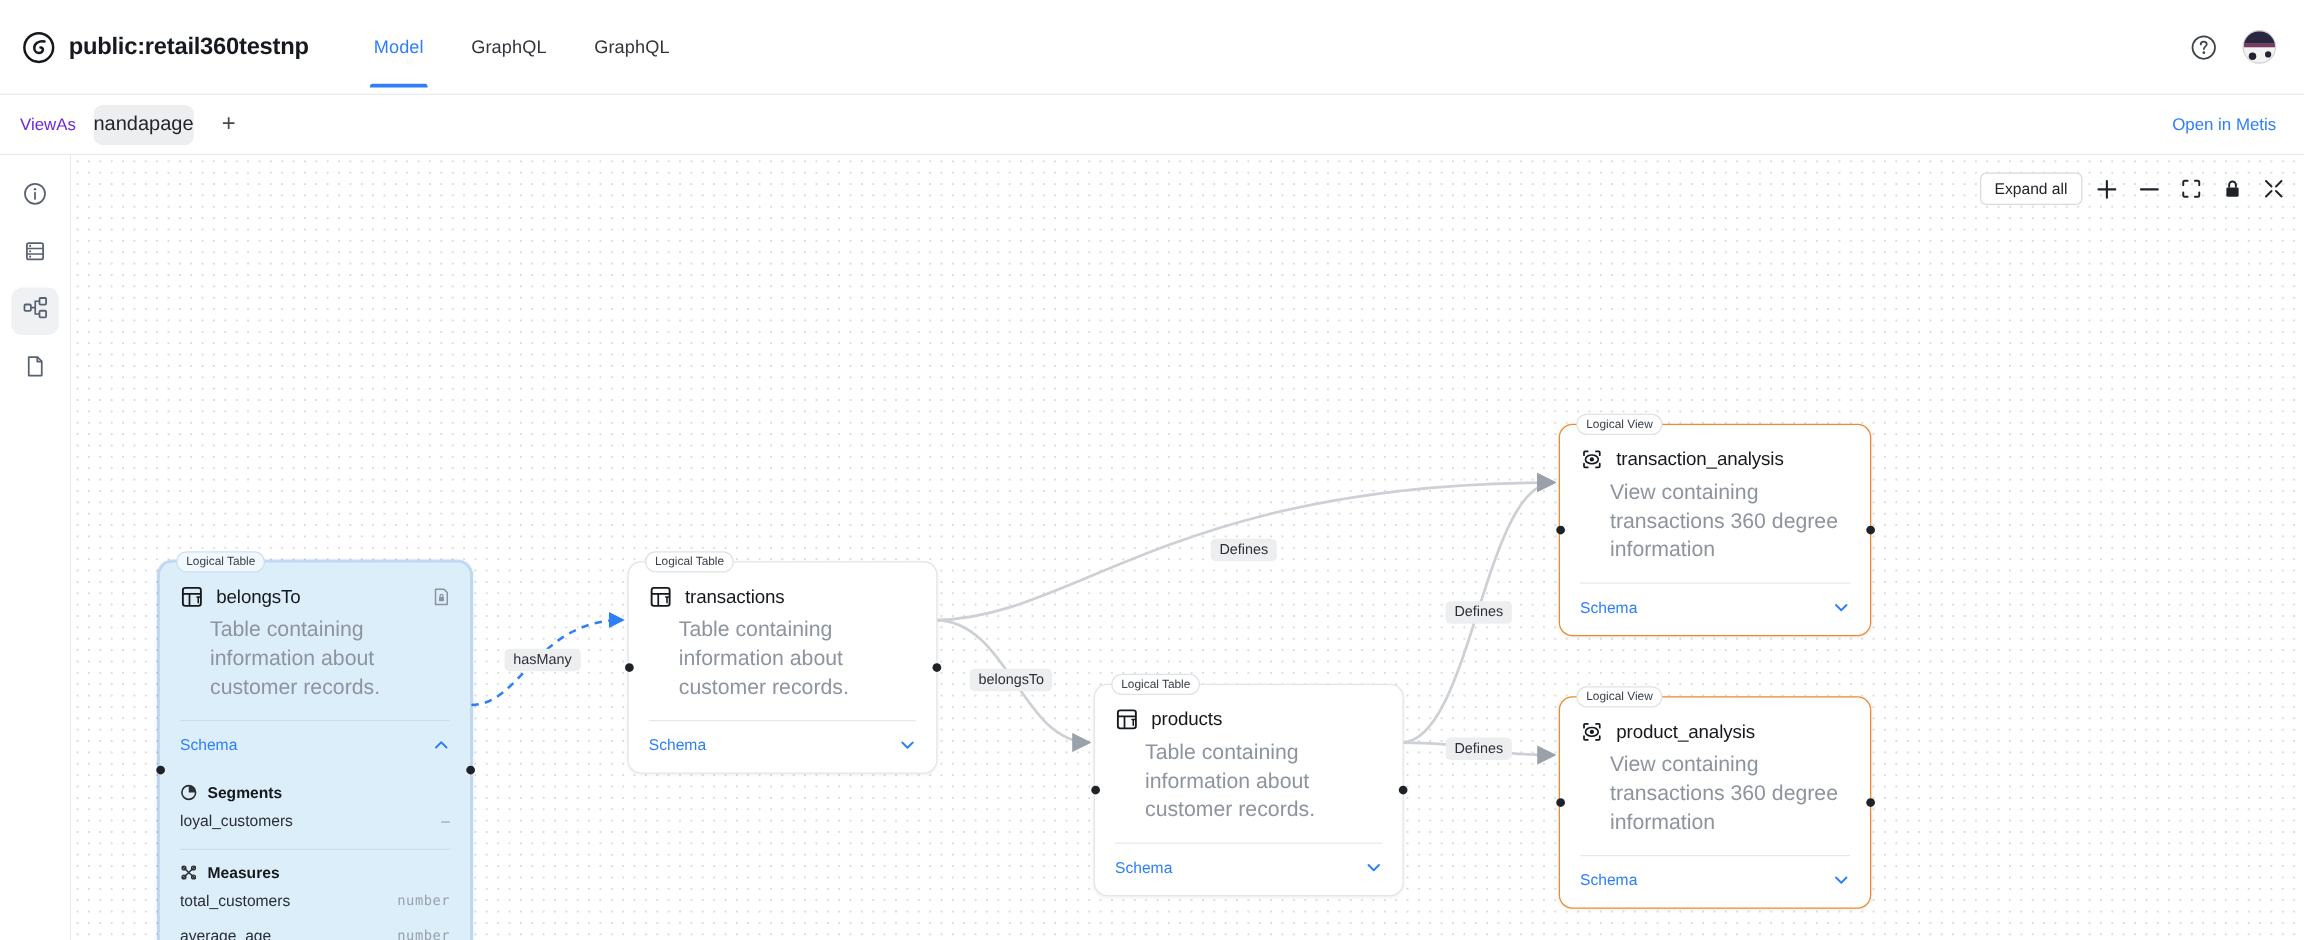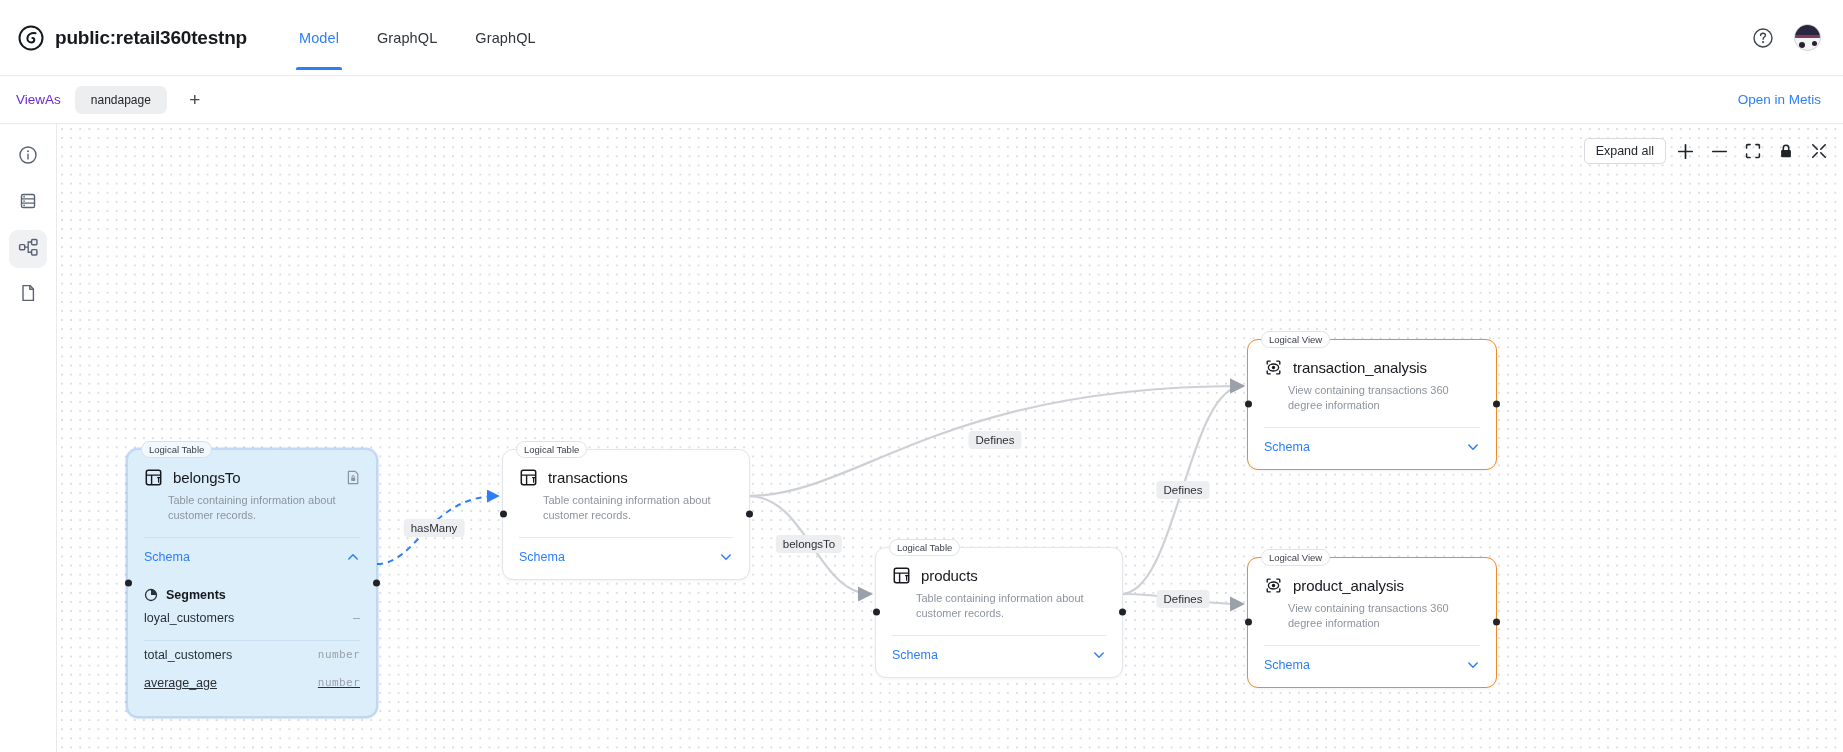--- a/index.html
+++ b/index.html
@@ -46,22 +46,22 @@
   .avatar .av-d1 { position:absolute; left:14%; bottom:8%; width:26%; height:26%; background:#26212f; border-radius:50%; }
   .avatar .av-d2 { position:absolute; right:12%; bottom:16%; width:22%; height:22%; background:#26212f; border-radius:50%; }
 
   
   .subbar {
     height:48px; width:100%; display:flex; align-items:center;
     padding:0 22px 0 16px; border-bottom:1px solid #e8eaed; background:#fff;
   }
   .viewas-label { font-size:13.5px; color:#6d28d9; margin-right:14px; }
   .pagechip {
-    background:#eceef0; border-radius:7px; padding:7px 16px;
-    font-size:12px; color:#22262b; cursor:pointer; font-weight:500;
+    background:#eceef0; border-radius:7px; padding:7px 0;
+    font-size:16px; color:#22262b; cursor:pointer; font-weight:500;
   }
   .addbtn {
     margin-left:14px; width:28px; height:28px; display:flex; align-items:center;
     justify-content:center; cursor:pointer; color:#44494f; font-size:19px; font-weight:400;
   }
   .openmetis { margin-left:auto; color:#2d7ff9; font-size:13.5px; cursor:pointer; }
 
   
   .workspace { display:flex; width:100%; height:640px; }
 
@@ -118,21 +118,21 @@
     position:absolute; top:-9px; left:13px; z-index:3;
     background:#fff; border:1px solid #dfe2e6; border-radius:9px;
     font-size:9.5px; padding:2px 7px; color:#3b4049; line-height:1.2; white-space:nowrap;
   }
   .node.selected .node-tag { background:#f2f9fe; border-color:#cfe0ef; }
 
   .node-head { display:flex; align-items:center; padding:18px 16px 0 16px; gap:10px; }
   .node-title { font-size:15px; font-weight:400; color:#15181c; letter-spacing:-0.1px; }
   .node-head-ic { color:#1f2328; display:flex; align-items:center; }
   .node-head-right { margin-left:auto; color:#8b939e; display:flex; align-items:center; cursor:pointer; }
-  .node-desc { font-size:11px; color:#8d949d; padding:6px 16px 0 40px; line-height:1.35; }
+  .node-desc { font-size:17px; color:#8d949d; padding:6px 16px 0 40px; line-height:1.35; }
   .node-div { height:1px; background:#e6e9ec; margin:14px 16px 0 16px; }
   .node.selected .node-div { background:#c9dff0; }
 
   .schema-row {
     display:flex; align-items:flex-end; padding:12px 16px 15px 16px; cursor:pointer;
   }
   .schema-label { font-size:12.5px; color:#2d7ff9; }
   .schema-chev { margin-left:auto; color:#2d7ff9; display:flex; align-items:center; }
 
   .sec-head { display:flex; align-items:center; gap:8px; padding:9px 16px 2px 16px; }
@@ -342,20 +342,32 @@
           </span>
           <span class="sec-name">Segments</span>
         </div>
         <div class="field-row">
           <span>loyal_customers</span>
           <span class="field-dash">–</span>
         </div>
 
         <div class="node-div" style="margin-top:8px;"></div>
 
+        <div class="sec-head" style="padding-top:11px;">
+          <span class="sec-ic">
+            <svg width="14" height="14" viewBox="0 0 14 14">
+              <path d="M2 2.2 L12 11.8 M12 2.2 L2 11.8" stroke="#2c3036" stroke-width="1.25" stroke-linecap="round"></path>
+              <circle cx="3.2" cy="3.4" r="1.5" fill="none" stroke="#2c3036" stroke-width="1.15"></circle>
+              <circle cx="10.8" cy="3.4" r="1.5" fill="none" stroke="#2c3036" stroke-width="1.15"></circle>
+              <circle cx="3.2" cy="10.6" r="1.5" fill="none" stroke="#2c3036" stroke-width="1.15"></circle>
+              <circle cx="10.8" cy="10.6" r="1.5" fill="none" stroke="#2c3036" stroke-width="1.15"></circle>
+            </svg>
+          </span>
+          <span class="sec-name">Measures</span>
+        </div>
         <div class="field-row">
           <span>total_customers</span>
           <span class="field-type">number</span>
         </div>
         <div class="field-row" style="padding-bottom:26px;text-decoration:underline;">
           <span>average_age</span>
           <span class="field-type">number</span>
         </div>
       </div>
     </div>

